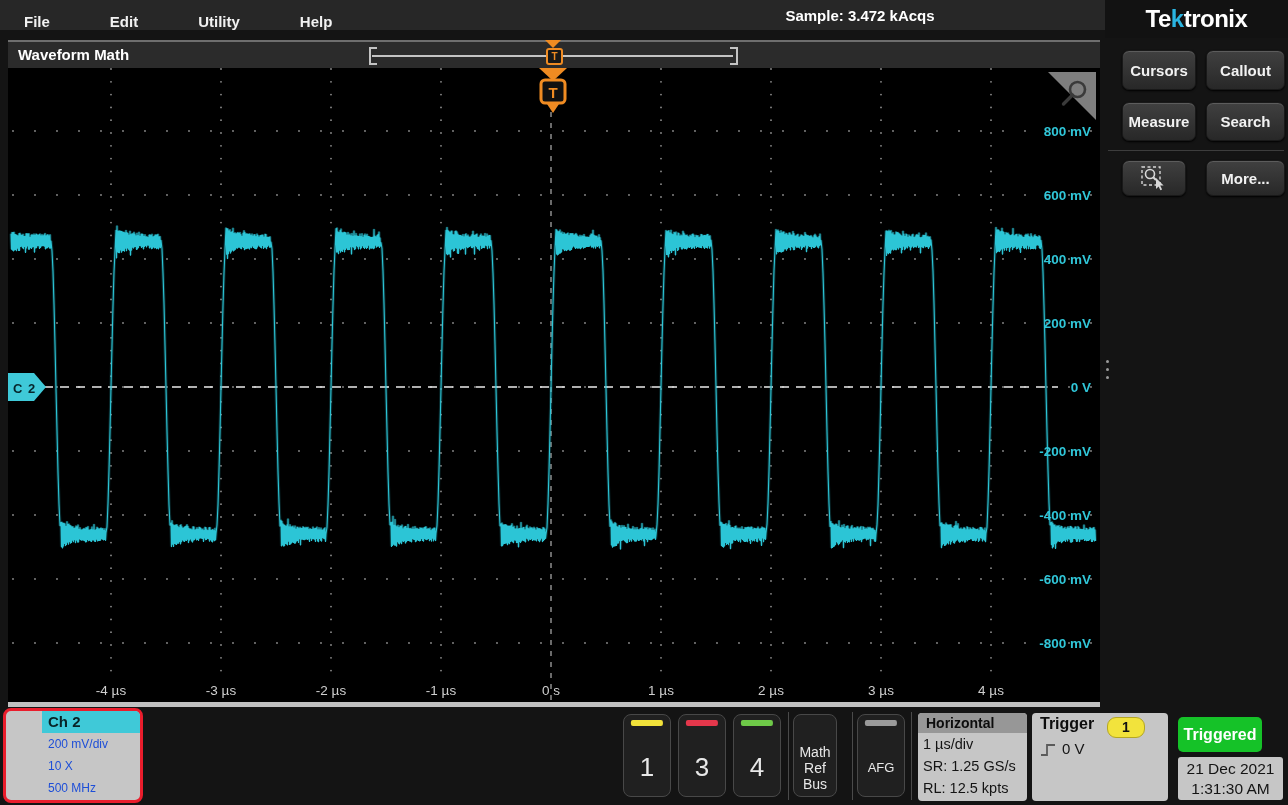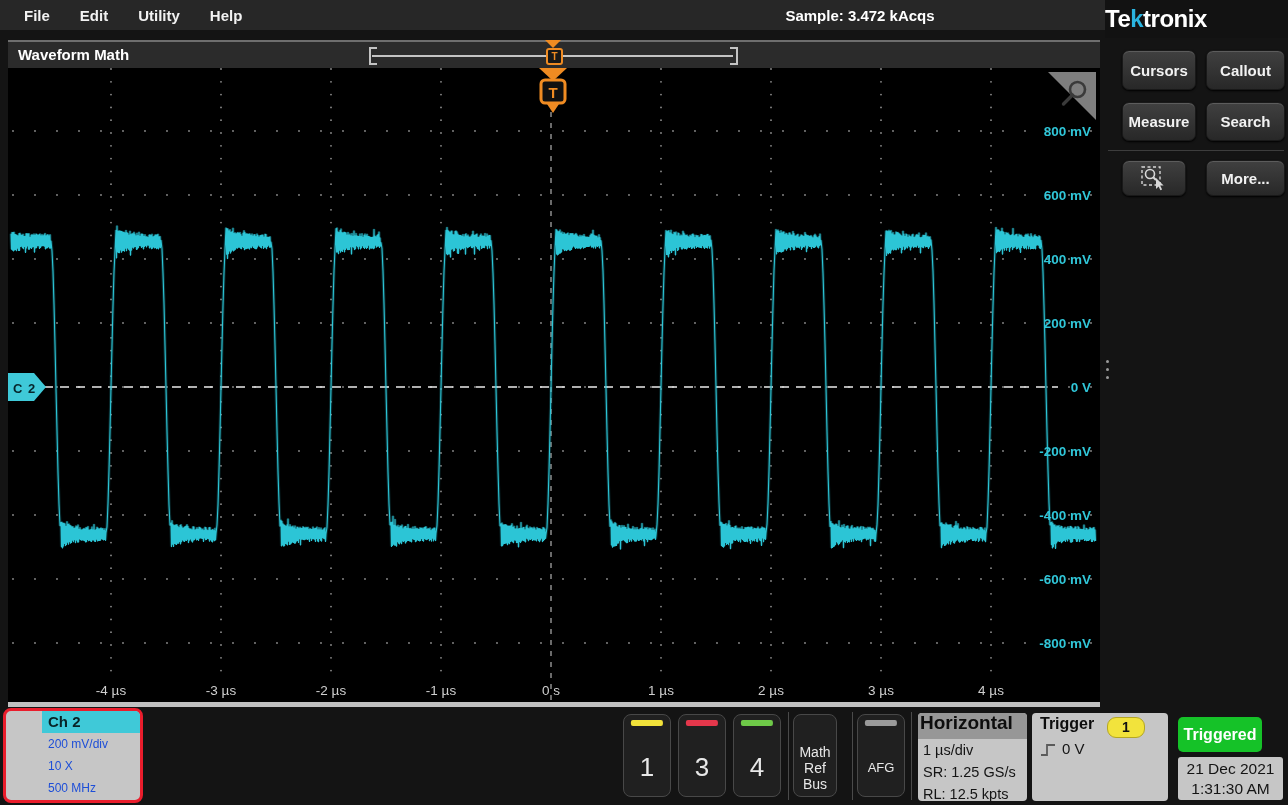--- a/index.html
+++ b/index.html
@@ -3,24 +3,24 @@
 <meta charset="utf-8">
 <style>
   html,body{margin:0;padding:0;}
   body{
     width:1288px;height:805px;position:relative;overflow:hidden;
     background:#141414;font-family:"Liberation Sans",sans-serif;
     -webkit-font-smoothing:antialiased;
   }
   
   .menubar{position:absolute;left:0;top:0;width:1105px;height:30px;background:#272727;}
-  .menu-items{position:absolute;left:24px;top:0;height:30px;display:flex;align-items:center;gap:30px;}
+  .menu-items{position:absolute;left:24px;top:0;height:30px;display:flex;align-items:flex-end;gap:60px;}
   .menu-item{color:#f2f2f2;font-size:15px;font-weight:600;cursor:default;}
   .sample{position:absolute;left:700px;top:0;width:320px;height:30px;display:flex;align-items:center;justify-content:center;color:#fff;font-size:15px;font-weight:700;}
-  .logo-area{position:absolute;left:1105px;top:0;width:183px;height:38px;background:#121212;display:flex;align-items:center;justify-content:flex-start;}
+  .logo-area{position:absolute;left:1105px;top:0;width:183px;height:38px;background:#121212;display:flex;align-items:center;justify-content:center;}
   .logo{font-size:24px;font-weight:700;color:#fff;letter-spacing:-0.5px;}
   .logo .accent{color:#2ab4e0;}
   
   .wview{position:absolute;left:8px;top:40px;width:1092px;height:667px;background:#000;}
   .wv-topstrip{position:absolute;left:0;top:0;width:100%;height:2px;background:#6e6e6e;}
   .wv-header{position:absolute;left:0;top:2px;width:100%;height:26px;background:#2b2b2b;}
   .wv-title{position:absolute;left:10px;top:4px;color:#fff;font-size:15px;font-weight:700;}
   .scroll-line{position:absolute;left:364px;top:13px;width:361px;height:0;border-top:2px solid #c4c4c4;}
   .br{position:absolute;top:5px;width:6px;height:14px;border:2px solid #c4c4c4;}
   .br.l{left:361px;border-right:none;}
@@ -40,21 +40,21 @@
   .ch-badge-wrap{position:absolute;left:3px;top:708px;width:98px;height:89px;border:3px solid #ea1d2c;border-radius:8px;background:#c6c6c6;overflow:hidden;}
   .ch-head{height:22px;line-height:22px;padding-left:6px;font-size:15px;font-weight:700;color:#082427;}
   .ch-row{height:22px;line-height:22px;padding-left:6px;font-size:12px;color:#1d4ed8;}
   .chan-btn{position:absolute;top:714px;height:83px;background:#202020;border:1px solid #484848;border-radius:8px;box-sizing:border-box;cursor:pointer;}
   .chan-bar{position:absolute;left:50%;transform:translateX(-50%);top:5px;height:6px;width:70%;border-radius:2px;}
   .chan-label{position:absolute;left:0;right:0;top:24px;bottom:0;display:flex;align-items:center;justify-content:center;color:#e8e8e8;font-size:26px;}
   .chan-label.small{font-size:14px;line-height:16px;text-align:center;}
   .chan-label.mid{font-size:13px;}
   .group-sep{position:absolute;top:712px;height:88px;width:1px;background:#4a4a4a;}
   .hpanel{position:absolute;left:918px;top:713px;width:109px;height:88px;background:#c6c6c6;border-radius:4px;overflow:hidden;cursor:pointer;}
-  .hpanel-head{height:26px;line-height:20px;background:#979797;color:#0d0d0d;font-size:19px;font-weight:700;padding-left:2px;}
+  .hpanel-head{height:20px;line-height:20px;background:#979797;color:#0d0d0d;font-size:14px;font-weight:700;padding-left:8px;}
   .hpanel-row{height:22px;line-height:23px;padding-left:5px;font-size:14.5px;color:#141414;white-space:nowrap;}
   .tpanel{position:absolute;left:1032px;top:713px;width:136px;height:88px;background:#c6c6c6;border-radius:4px;cursor:pointer;}
   .tpanel-title{position:absolute;left:8px;top:2px;font-size:16px;font-weight:700;color:#0d0d0d;}
   .t-badge{position:absolute;left:75px;top:4px;width:36px;height:19px;background:#f2e33c;border:1px solid #b5a722;border-radius:9px;color:#111;font-size:14px;font-weight:600;text-align:center;line-height:19px;}
   .t-level{position:absolute;left:30px;top:27px;font-size:15px;color:#141414;}
   .t-edge{position:absolute;left:8px;top:29px;}
   .trig-state{position:absolute;left:1178px;top:717px;width:84px;height:35px;border-radius:5px;display:flex;align-items:center;justify-content:center;color:#fff;font-size:16px;font-weight:700;}
   .datetime{position:absolute;left:1178px;top:757px;width:105px;height:43px;background:#c6c6c6;border-radius:3px;display:flex;flex-direction:column;align-items:center;justify-content:center;color:#141414;font-size:15.5px;line-height:20px;}
 </style>
 </head>

